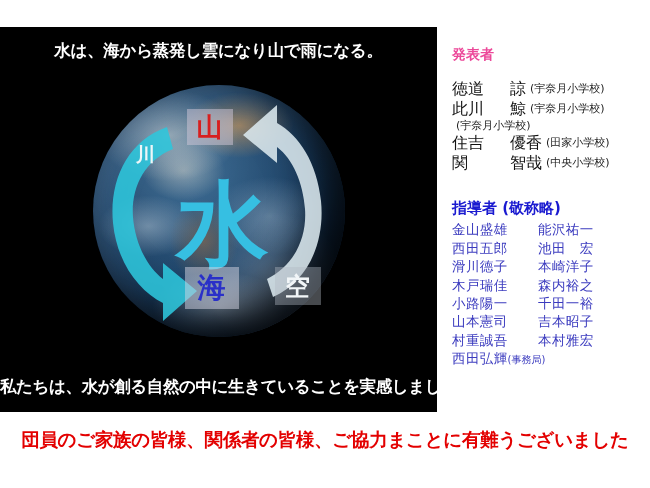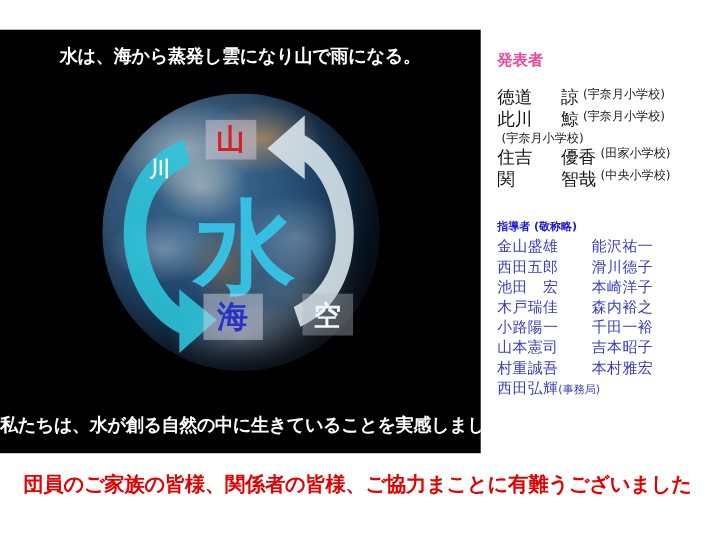--- a/index.html
+++ b/index.html
@@ -151,29 +151,29 @@
 
   .section-heading {
     font-weight: bold;
     font-size: 14px;
     color: #ec4899;
     margin: 0;
     white-space: nowrap;
   }
   #instructors-heading {
     color: #1a1ad0;
-    font-size: 10px;
+    font-size: 15px;
   }
 
   #presenters {
     margin-top: 15px;
   }
   .presenter-row {
     display: flex;
-    align-items: flex-start;
+    align-items: center;
     font-size: 16px;
     color: #111111;
     line-height: 1.26;
     white-space: nowrap;
   }
   .p-surname {
     display: inline-block;
     min-width: 58px;
   }
   .p-surname.wide { min-width: 0; }
@@ -306,23 +306,23 @@
   </div>
 
   <div id="instructors-block">
     <div class="section-heading" id="instructors-heading">指導者 (敬称略)</div>
 
     <div id="instructor-grid">
       <div class="inst-name">金山盛雄</div>
       <div class="inst-name">能沢祐一</div>
 
       <div class="inst-name">西田五郎</div>
+      <div class="inst-name">池田　宏</div>
+
       <div class="inst-name">滑川德子</div>
-
-      <div class="inst-name">池田　宏</div>
       <div class="inst-name">本崎洋子</div>
 
       <div class="inst-name">木戸瑞佳</div>
       <div class="inst-name">森内裕之</div>
 
       <div class="inst-name">小路陽一</div>
       <div class="inst-name">千田一裕</div>
 
       <div class="inst-name">山本憲司</div>
       <div class="inst-name">吉本昭子</div>

